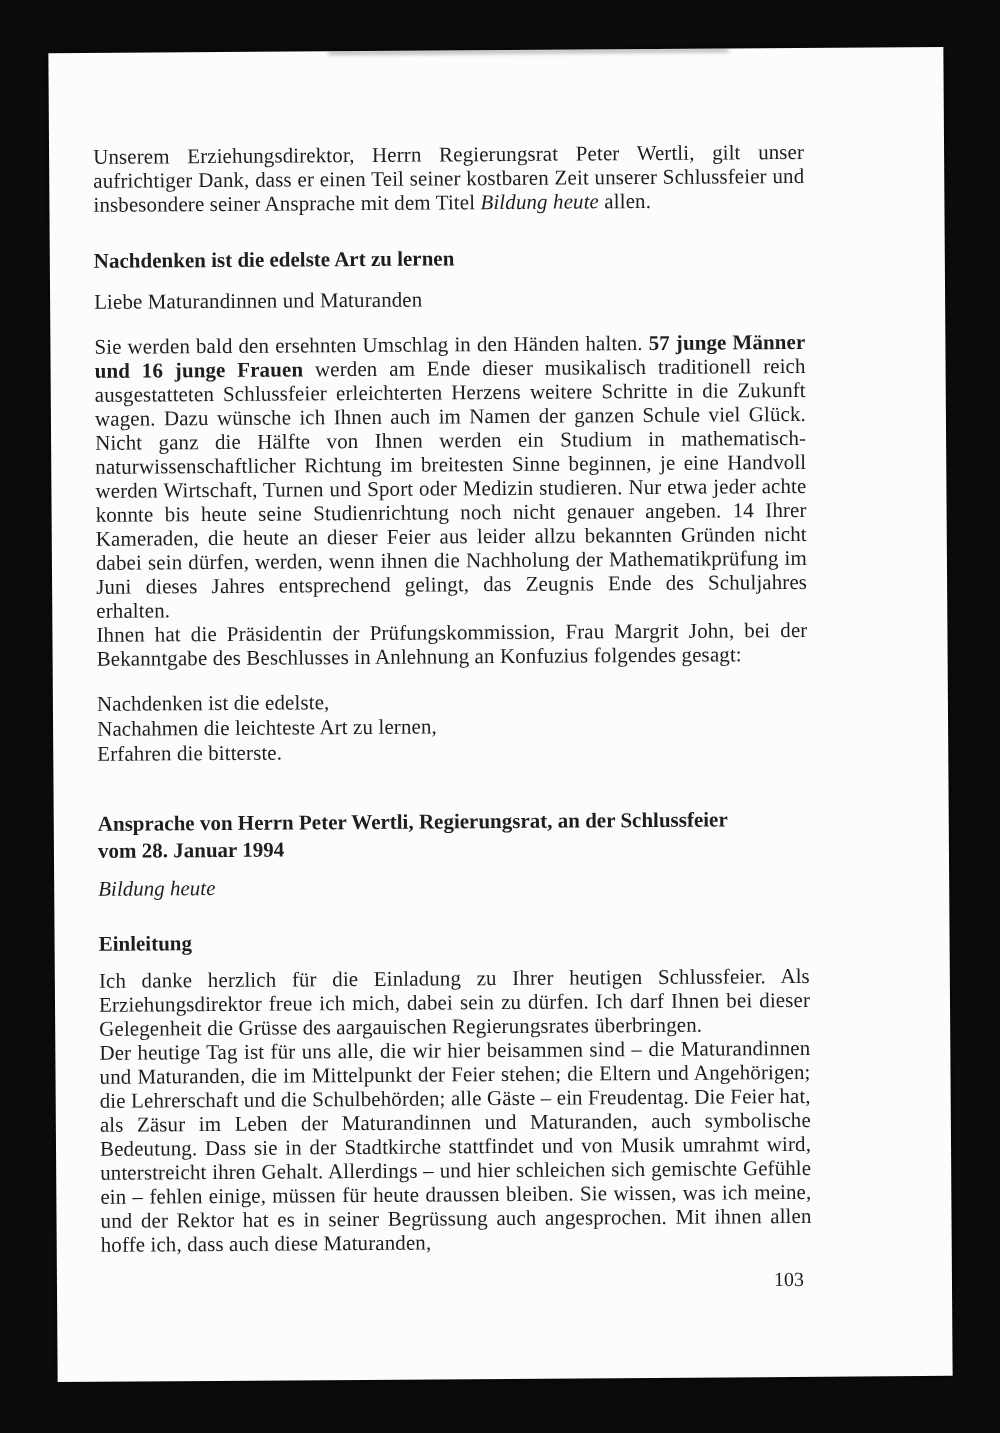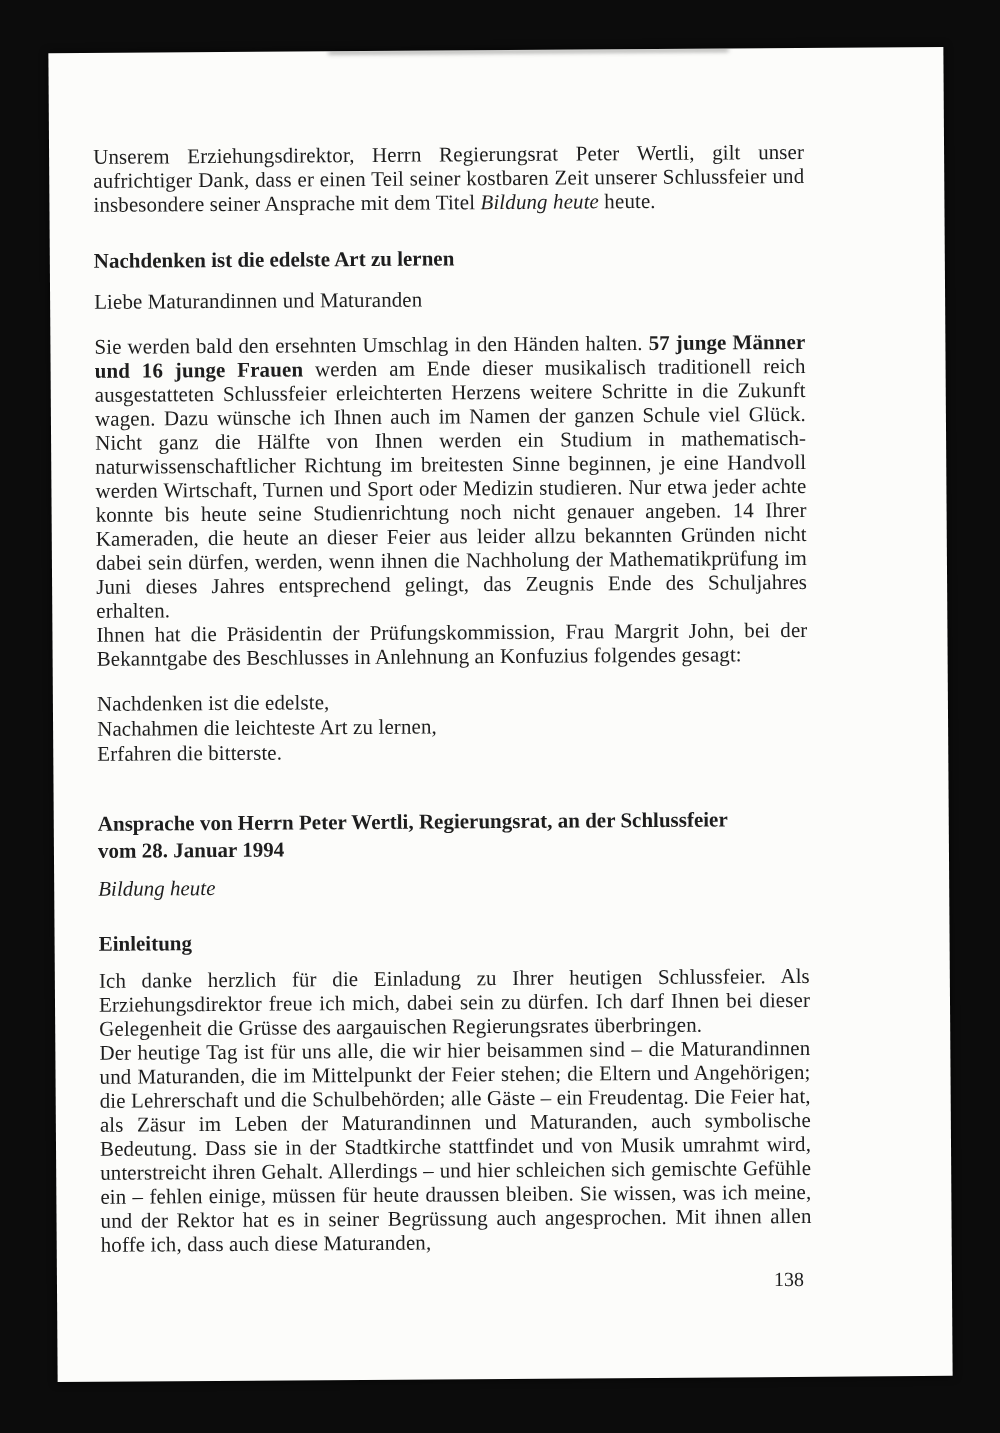--- a/index.html
+++ b/index.html
@@ -67,21 +67,21 @@
   }
 </style>
 </head>
 <body>
 
 <div class="paper">
   <div class="scan-smudge"></div>
 
   <div class="content">
 
-    <p class="body just"><span>Unserem Erziehungsdirektor, Herrn Regierungsrat Peter Wertli, gilt unser aufrichtiger Dank, dass er einen Teil seiner kostbaren Zeit unserer Schlussfeier und insbesondere seiner Ansprache mit dem Titel </span><i>Bildung heute</i><span> heute.</span></p>
+    <p class="body just"><span>Unserem Erziehungsdirektor, Herrn Regierungsrat Peter Wertli, gilt unser aufrichtiger Dank, dass er einen Teil seiner kostbaren Zeit unserer Schlussfeier und insbesondere seiner Ansprache mit dem Titel </span><i>Bildung heute</i><span> allen.</span></p>
 
     <h3 class="h heading-nachdenken">Nachdenken ist die edelste Art zu lernen</h3>
 
     <p class="body salutation">Liebe Maturandinnen und Maturanden</p>
 
     <p class="body just main-paragraph"><span>Sie werden bald den ersehnten Umschlag in den Händen halten. </span><b>57 junge Männer und 16 junge Frauen</b><span> werden am Ende dieser musikalisch traditionell reich ausgestatteten Schlussfeier erleichterten Herzens weitere Schritte in die Zukunft wagen. Dazu wünsche ich Ihnen auch im Namen der ganzen Schule viel Glück. Nicht ganz die Hälfte von Ihnen werden ein Studium in mathematisch-naturwissenschaftlicher Richtung im breitesten Sinne beginnen, je eine Handvoll werden Wirtschaft, Turnen und Sport oder Medizin studieren. Nur etwa jeder achte konnte bis heute seine Studienrichtung noch nicht genauer angeben. 14 Ihrer Kameraden, die heute an dieser Feier aus leider allzu bekannten Gründen nicht dabei sein dürfen, werden, wenn ihnen die Nachholung der Mathematikprüfung im Juni dieses Jahres entsprechend gelingt, das Zeugnis Ende des Schuljahres erhalten.</span></p>
 
     <p class="body just">Ihnen hat die Präsidentin der Prüfungskommission, Frau Margrit John, bei der Bekanntgabe des Beschlusses in Anlehnung an Konfuzius folgendes gesagt:</p>
 
     <div class="quote">
@@ -97,17 +97,17 @@
 
     <p class="speech-subtitle">Bildung heute</p>
 
     <h3 class="h heading-einleitung">Einleitung</h3>
 
     <p class="body just final-p1">Ich danke herzlich für die Einladung zu Ihrer heutigen Schlussfeier. Als Erziehungsdirektor freue ich mich, dabei sein zu dürfen. Ich darf Ihnen bei dieser Gelegenheit die Grüsse des aargauischen Regierungsrates überbringen.</p>
 
     <p class="body just">Der heutige Tag ist für uns alle, die wir hier beisammen sind – die Maturandinnen und Maturanden, die im Mittelpunkt der Feier stehen; die Eltern und Angehörigen; die Lehrerschaft und die Schulbehörden; alle Gäste – ein Freudentag. Die Feier hat, als Zäsur im Leben der Maturandinnen und Maturanden, auch symbolische Bedeutung. Dass sie in der Stadtkirche stattfindet und von Musik umrahmt wird, unterstreicht ihren Gehalt. Allerdings – und hier schleichen sich gemischte Gefühle ein – fehlen einige, müssen für heute draussen bleiben. Sie wissen, was ich meine, und der Rektor hat es in seiner Begrüssung auch angesprochen. Mit ihnen allen hoffe ich, dass auch diese Maturanden,</p>
 
     <div class="page-number-row">
-      <span>138</span>
+      <span>103</span>
     </div>
 
   </div>
 </div>
 
 </body></html>

